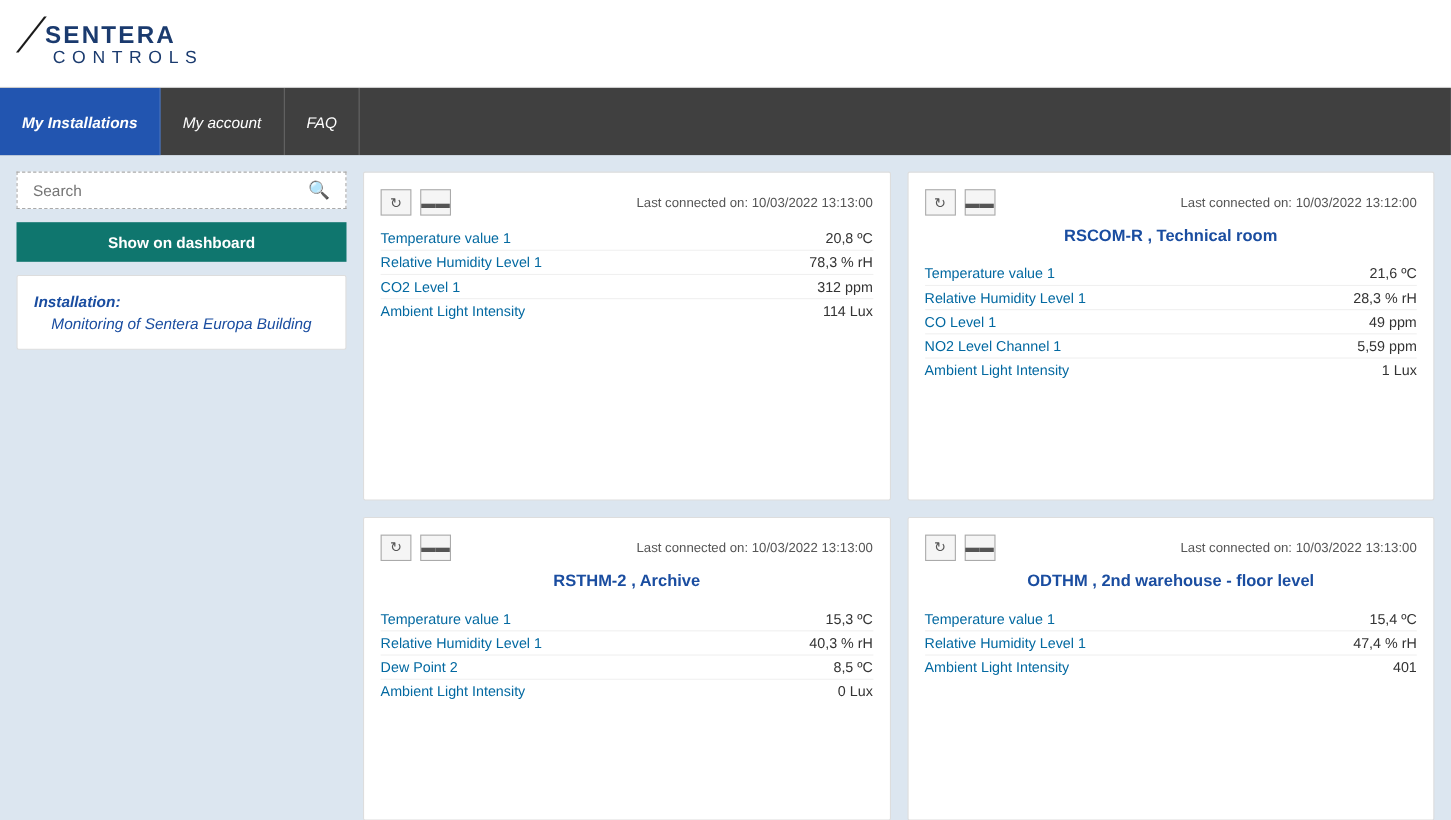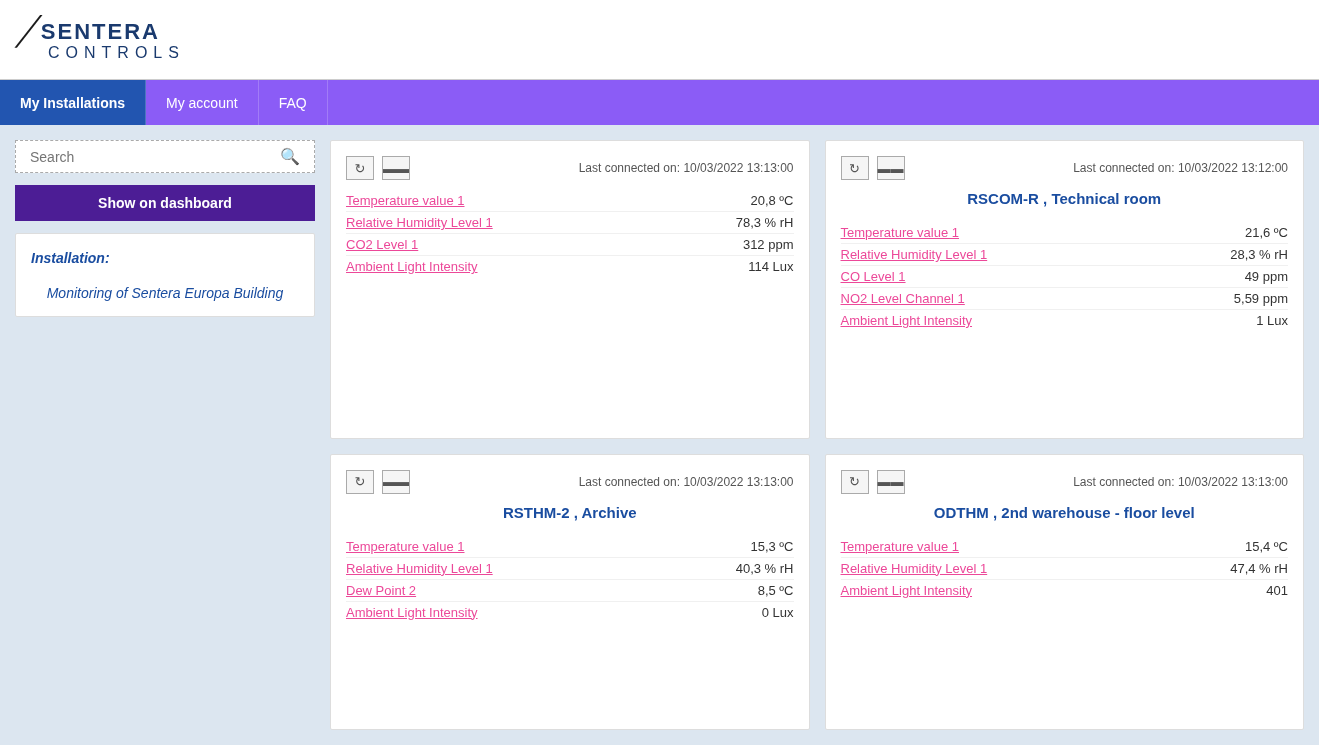--- a/index.html
+++ b/index.html
@@ -40,24 +40,25 @@
     .logo-controls {
       font-size: 16px;
       letter-spacing: 6px;
       color: #1a3a6e;
       margin-top: -2px;
       margin-left: 28px;
     }
 
     
     .nav {
-      background: #8b5cf6;
+      background: #404040;
       display: flex;
       padding: 0 0;
-      height: 45px;
+      height: 61px;
+      font-style: italic;
     }
     .nav-item {
       padding: 0 20px;
       color: #fff;
       font-size: 14px;
       cursor: pointer;
       display: flex;
       align-items: center;
       border-right: 1px solid rgba(255,255,255,0.2);
       text-decoration: none;
@@ -100,21 +101,21 @@
       background: transparent;
     }
     .search-icon-btn {
       background: none;
       border: none;
       cursor: pointer;
       color: #555;
       font-size: 16px;
     }
     .dashboard-btn {
-      background: #4c1d95;
+      background: #0f766e;
       color: #fff;
       border: none;
       padding: 10px;
       font-size: 14px;
       font-weight: bold;
       cursor: pointer;
       width: 100%;
       text-align: center;
     }
     .installation-card {
@@ -129,21 +130,21 @@
       color: #333;
     }
     .installation-label strong {
       color: #1a4da0;
       font-weight: bold;
     }
     .installation-name {
       color: #1a4da0;
       text-align: center;
       display: block;
-      margin-top: 18px;
+      margin-top: 2px;
       font-size: 14px;
     }
 
     
     .cards-grid {
       flex: 1;
       display: grid;
       grid-template-columns: 1fr 1fr;
       grid-template-rows: auto auto;
       gap: 15px;
@@ -190,21 +191,21 @@
     .sensor-row {
       display: flex;
       justify-content: space-between;
       align-items: center;
       padding: 3px 0;
       font-size: 13px;
       color: #333;
       border-bottom: 1px solid #f0f0f0;
     }
     .sensor-row:last-child { border-bottom: none; }
-    .sensor-label { color: #ec4899; text-decoration: underline; }
+    .sensor-label { color: #0369a1; }
     .sensor-value { font-weight: normal; color: #333; min-width: 80px; text-align: right; }
   </style>
 </head>
 <body>
 
 <div class="header">
   <div class="logo">
     <div class="logo-top">
       <span class="logo-slash">╱</span>
       <span class="logo-sentera">SENTERA</span>

